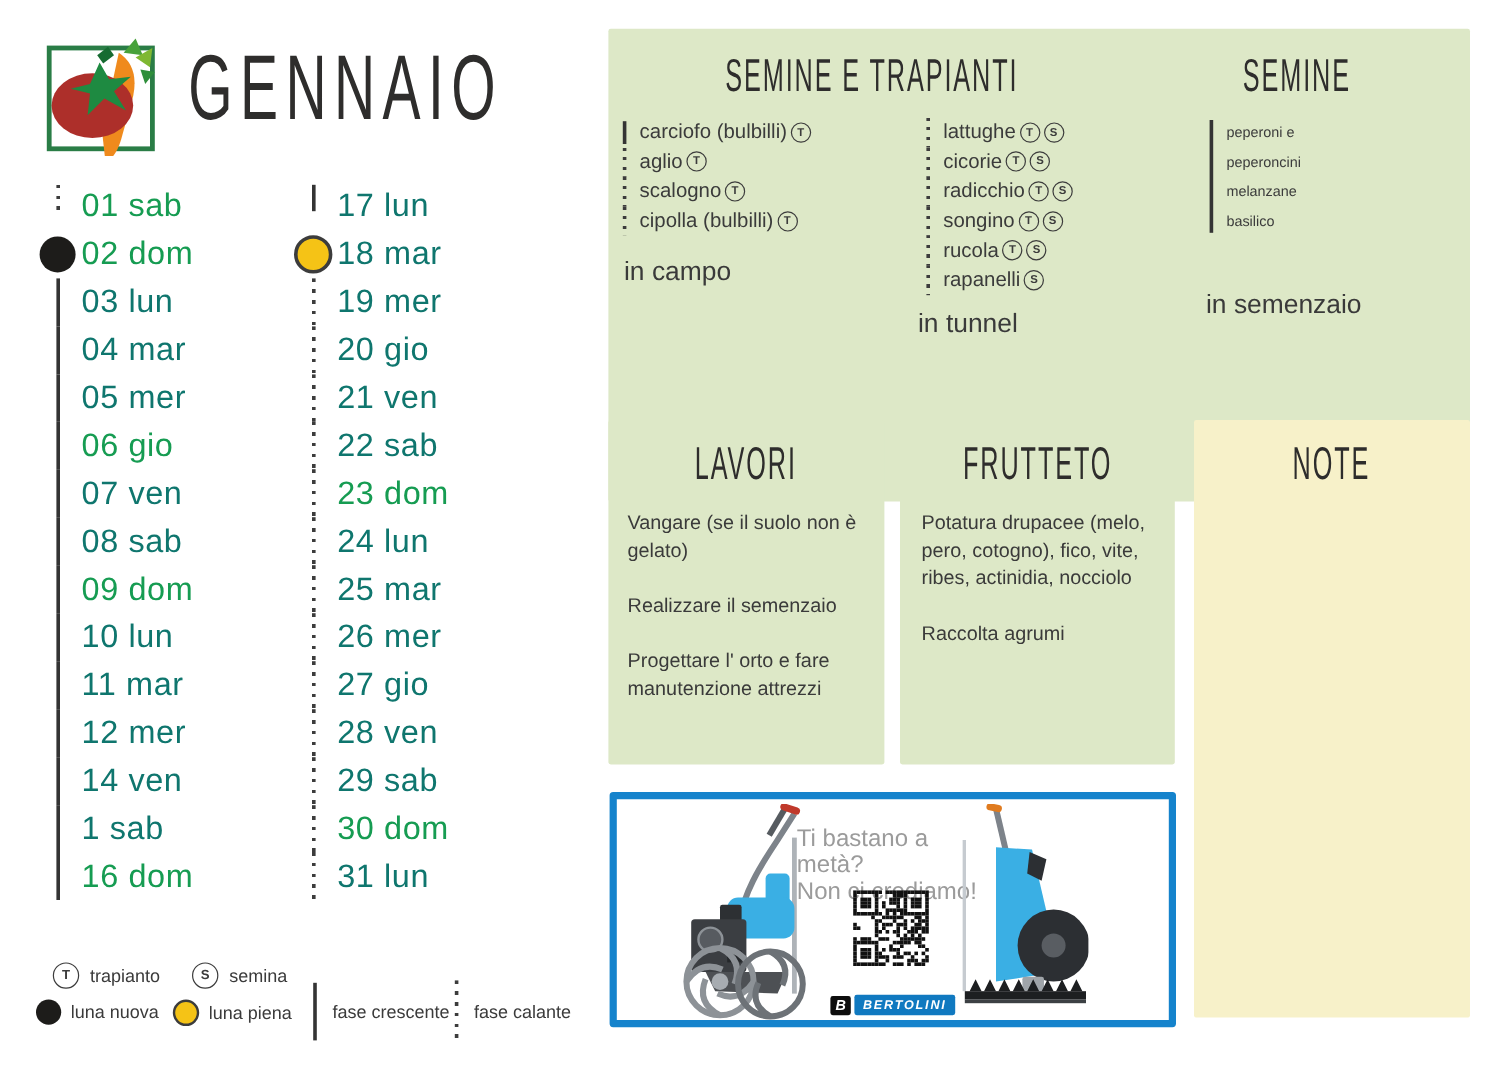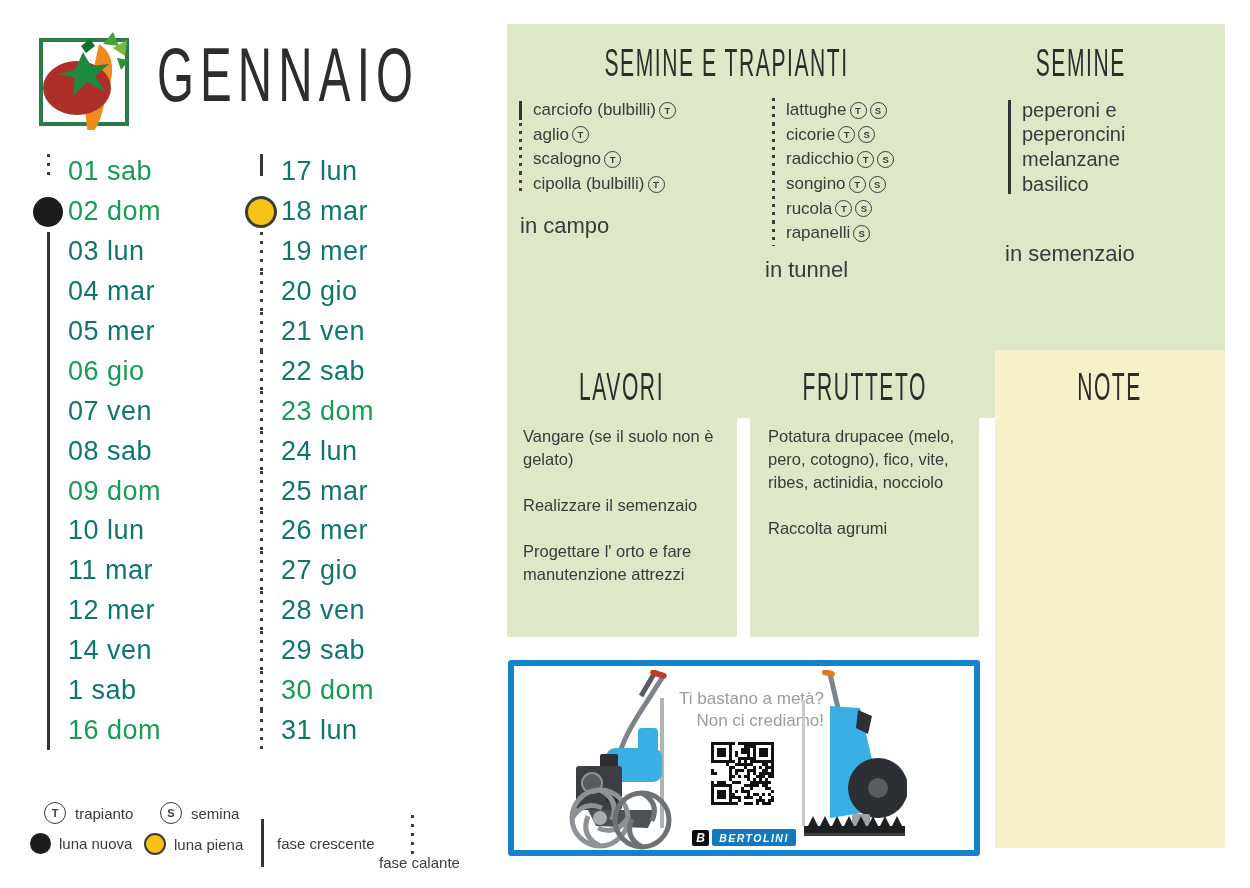--- a/index.html
+++ b/index.html
@@ -46,38 +46,38 @@
   .crop-row .cseg i.crescente{background:#343434;top:3px;bottom:3px;}
   .crop-row .cseg i.calante{background:repeating-linear-gradient(to bottom,#3c3c3c 0 2.6px,transparent 2.6px 8px);}
   .crop-label{font-size:17px;font-weight:500;margin-left:8px;}
   .mark{display:inline-flex;align-items:center;justify-content:center;width:15px;height:15px;
         border:1.7px solid #3c3c3c;border-radius:50%;font-size:9.5px;font-weight:700;color:#3c3c3c;
         margin-left:3px;vertical-align:-2px;}
   .mark:first-of-type{margin-left:8px;}
   .crop-caption{position:absolute;font-size:22px;font-weight:500;color:#3a3a3a;}
   .semine-lines{position:absolute;}
   .semine-lines .bar{position:absolute;left:0;top:2px;width:3px;height:94px;background:#343434;}
-  .semine-lines .line{font-size:20px;font-weight:500;margin-left:14px;height:24.6px;display:flex;align-items:center;}
+  .semine-lines .line{font-size:12px;font-weight:500;margin-left:14px;height:24.6px;display:flex;align-items:center;}
   .para-col{position:absolute;font-size:16.5px;font-weight:500;line-height:23px;color:#3a3a3a;}
   .para{margin:0 0 23px 0;}
   
   .lg-item{position:absolute;display:flex;align-items:center;font-size:15px;font-weight:500;color:#3b3b3b;}
   .lg-mark{width:20px;height:20px;font-size:11px;margin:0 9px 0 0;}
   .lg-moon{border-radius:50%;margin-right:8px;}
   .lg-moon.nuova{width:21px;height:21px;background:#1d1c1a;}
   .lg-moon.piena{width:18px;height:18px;background:#f5c316;border:2.5px solid #3c3c3c;}
   .lg-line{width:3px;margin-right:13px;}
   .lg-line.solid{height:48px;background:#343434;}
   .lg-line.dotted{height:52px;background:repeating-linear-gradient(to bottom,#3c3c3c 0 3px,transparent 3px 9px);}
   
   .ad{position:absolute;left:508px;top:660px;width:472px;height:196px;box-sizing:border-box;
       border:6px solid #1583cc;border-radius:3px;background:#fff;}
   .ad-inner{position:relative;width:100%;height:100%;overflow:hidden;}
-  .ad-headline{position:absolute;left:150px;top:22px;width:160px;text-align:right;
-      color:#9b9b9b;font-size:17px;line-height:22px;font-weight:400;}
+  .ad-headline{position:absolute;left:150px;top:22px;width:160px;text-align:left;
+      color:#9b9b9b;font-size:20px;line-height:22px;font-weight:400;}
   .qr{position:absolute;left:197px;top:76px;width:63px;height:63px;display:grid;
       grid-template-columns:repeat(21,3px);grid-template-rows:repeat(21,3px);}
   .qr div.on{background:#111;}
   .brand{position:absolute;left:150px;top:163px;width:160px;display:flex;align-items:center;justify-content:center;gap:3px;}
   .brand-b{display:inline-flex;align-items:center;justify-content:center;width:17px;height:16px;
       background:#0d0d0d;color:#fff;font-weight:700;font-style:italic;font-size:12px;border-radius:2px;}
   .brand-name{background:#1079c0;color:#fff;font-weight:700;font-style:italic;font-size:10.5px;
       letter-spacing:1.5px;padding:2.5px 7px;border-radius:2px;}
   .machine{position:absolute;}
   .machine.left{left:30px;top:4px;}
@@ -429,21 +429,21 @@
       <span>luna nuova</span>
     </div>
     <div class="lg-item" style="left:144px;top:833px;">
       <span class="lg-moon piena"></span>
       <span>luna piena</span>
     </div>
     <div class="lg-item" style="left:261px;top:817px;height:52px;">
       <span class="lg-line solid"></span>
       <span>fase crescente</span>
     </div>
-    <div class="lg-item" style="left:379px;top:815px;height:56px;flex-direction:column;">
+    <div class="lg-item" style="left:379px;top:815px;height:56px;">
       <span class="lg-line dotted"></span>
       <span>fase calante</span>
     </div>
   </div>
 
   <div class="ad">
     <div class="ad-inner">
       <svg class="machine left" width="165" height="180" viewBox="0 0 165 180">
         <rect x="116" y="28" width="4" height="130" fill="#aeb3b8"></rect>
         <path d="M118,8 L104,30 C88,54 76,74 72,98" stroke="#7d838a" stroke-width="5" fill="none"></path>

